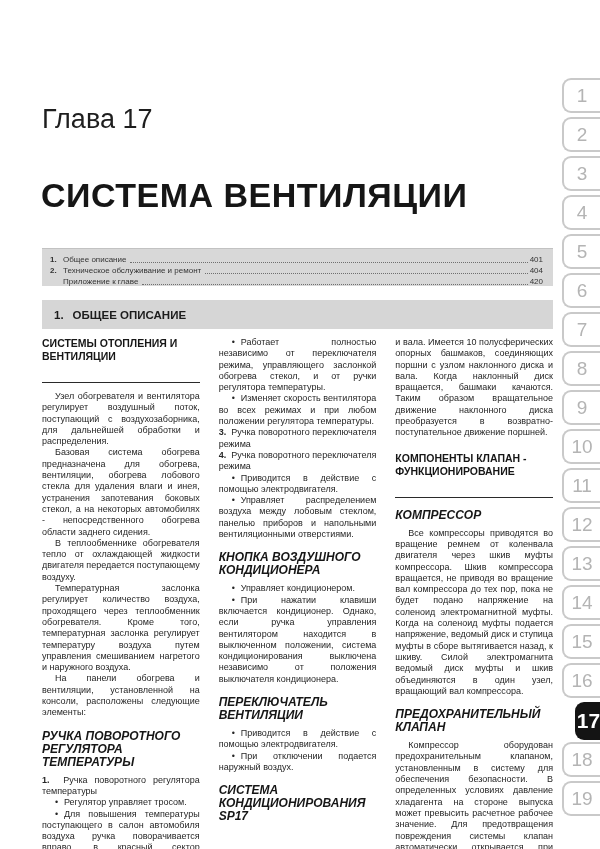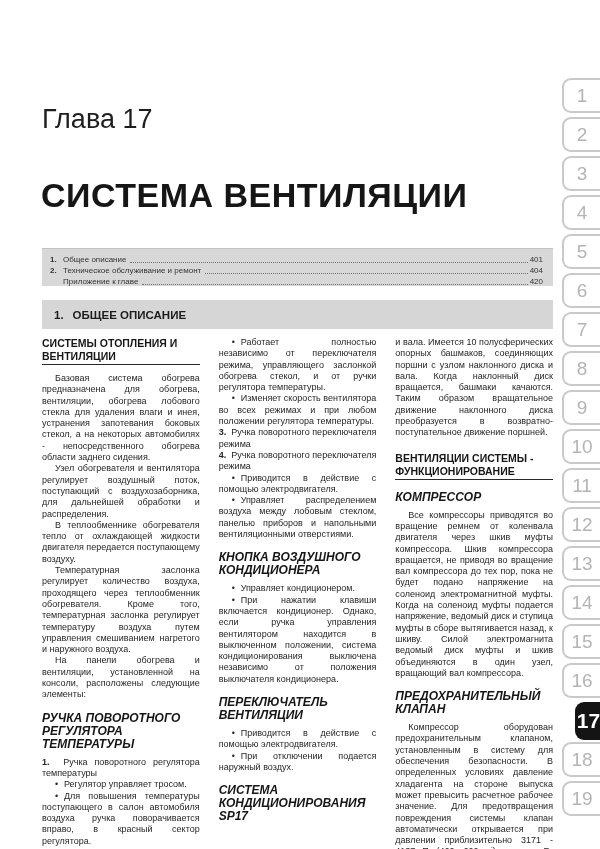--- a/index.html
+++ b/index.html
@@ -28,21 +28,21 @@
   .columns{position:absolute;left:42px;top:337px;width:511px;display:flex;gap:19px;}
   .col{flex:1 1 0;min-width:0;}
   .col p{margin:0;font-size:9px;line-height:11.3px;text-align:justify;text-indent:13px;}
   .col p.cont{text-indent:0;}
   .col p.num{text-indent:0;}
   .col p.num .nb{font-weight:700;}
   .col p.bullet{text-indent:13px;}
   .col p.bullet::before{content:"\2022";display:inline-block;width:9px;text-indent:0;}
   .col .h3{
     font-size:10.5px;line-height:13px;font-weight:700;color:#161616;
-    border-bottom:1.6px solid #2a2a2a;padding-bottom:1px;margin:0 0 8px 0;
+    border-bottom:1.6px solid #2a2a2a;padding-bottom:19px;margin:0 0 8px 0;
   }
   .col .h3.mt{margin-top:13px;}
   .col .h4{font-size:12px;line-height:13px;font-weight:700;font-style:italic;color:#161616;margin:11px 0 6px 0;}
   .tabs{position:absolute;right:0;top:78px;width:46px;}
   .tab{
     box-sizing:border-box;height:35px;margin:0 0 4px auto;width:38px;
     border:2px solid #c9c9c9;border-right:none;border-radius:9px 0 0 9px;
     display:flex;align-items:center;justify-content:center;
     font-size:19px;color:#b4b4b4;background:#ffffff;
   }
@@ -79,22 +79,22 @@
     </div>
 
   <div class="section-bar">
     <span class="sec-num">1.</span>
     <span class="sec-label">ОБЩЕЕ ОПИСАНИЕ</span>
   </div>
 
   <div class="columns">
       <div class="col">
         <div class="h3">СИСТЕМЫ ОТОПЛЕНИЯ И ВЕНТИЛЯЦИИ</div>
+        <p>Узел обогревателя и вентилятора регулирует воздушный поток, поступающий с воздухозаборника, для дальнейшей обработки и распределения.</p>
         <p>Базовая система обогрева предназначена для обогрева, вентиляции, обогрева лобового стекла для удаления влаги и инея, устранения запотевания боковых стекол, а на некоторых автомобилях - непосредственного обогрева области заднего сидения.</p>
-        <p>Узел обогревателя и вентилятора регулирует воздушный поток, поступающий с воздухозаборника, для дальнейшей обработки и распределения.</p>
         <p>В теплообменнике обогревателя тепло от охлаждающей жидкости двигателя передается поступающему воздуху.</p>
         <p>Температурная заслонка регулирует количество воздуха, проходящего через теплообменник обогревателя. Кроме того, температурная заслонка регулирует температуру воздуха путем управления смешиванием нагретого и наружного воздуха.</p>
         <p>На панели обогрева и вентиляции, установленной на консоли, расположены следующие элементы:</p>
         <div class="h4">РУЧКА ПОВОРОТНОГО РЕГУЛЯТОРА ТЕМПЕРАТУРЫ</div>
         <p class="num"><span class="nb">1.&nbsp; </span>Ручка поворотного регулятора температуры</p>
         <p class="bullet">Регулятор управляет тросом.</p>
         <p class="bullet">Для повышения температуры поступающего в салон автомобиля воздуха ручка поворачивается вправо, в красный сектор регулятора.</p>
       </div>
       <div class="col">
         <p class="bullet">Работает полностью независимо от переключателя режима, управляющего заслонкой обогрева стекол, и от ручки регулятора температуры.</p>
@@ -106,21 +106,21 @@
         <div class="h4">КНОПКА ВОЗДУШНОГО КОНДИЦИОНЕРА</div>
         <p class="bullet">Управляет кондиционером.</p>
         <p class="bullet">При нажатии клавиши включается кондиционер. Однако, если ручка управления вентилятором находится в выключенном положении, система кондиционирования выключена независимо от положения выключателя кондиционера.</p>
         <div class="h4">ПЕРЕКЛЮЧАТЕЛЬ ВЕНТИЛЯЦИИ</div>
         <p class="bullet">Приводится в действие с помощью электродвигателя.</p>
         <p class="bullet">При отключении подается наружный воздух.</p>
         <div class="h4">СИСТЕМА КОНДИЦИОНИРОВАНИЯ SP17</div>
       </div>
       <div class="col">
         <p class="cont">и вала. Имеется 10 полусферических опорных башмаков, соединяющих поршни с узлом наклонного диска и вала. Когда наклонный диск вращается, башмаки качаются. Таким образом вращательное движение наклонного диска преобразуется в возвратно-поступательное движение поршней.</p>
-        <div class="h3 mt">ВЕНТИЛЯЦИИ СИСТЕМЫ - ФУНКЦИОНИРОВАНИЕ</div>
+        <div class="h3 mt">КОМПОНЕНТЫ КЛАПАН - ФУНКЦИОНИРОВАНИЕ</div>
         <div class="h4">КОМПРЕССОР</div>
         <p>Все компрессоры приводятся во вращение ремнем от коленвала двигателя через шкив муфты компрессора. Шкив компрессора вращается, не приводя во вращение вал компрессора до тех пор, пока не будет подано напряжение на соленоид электромагнитной муфты. Когда на соленоид муфты подается напряжение, ведомый диск и ступица муфты в сборе вытягивается назад, к шкиву. Силой электромагнита ведомый диск муфты и шкив объединяются в один узел, вращающий вал компрессора.</p>
         <div class="h4">ПРЕДОХРАНИТЕЛЬНЫЙ КЛАПАН</div>
         <p>Компрессор оборудован предохранительным клапаном, установленным в систему для обеспечения безопасности. В определенных условиях давление хладагента на стороне выпуска может превысить расчетное рабочее значение. Для предотвращения повреждения системы клапан автоматически открывается при давлении приблизительно 3171 - 4137 кПа (460 - 600 psi) в системе R-134a. Такие условия, как повреждение датчика давления, отказ вентиля-</p>
       </div>
     </div>
 
   <div class="tabs">
       <div class="tab">1</div>
       <div class="tab">2</div>

